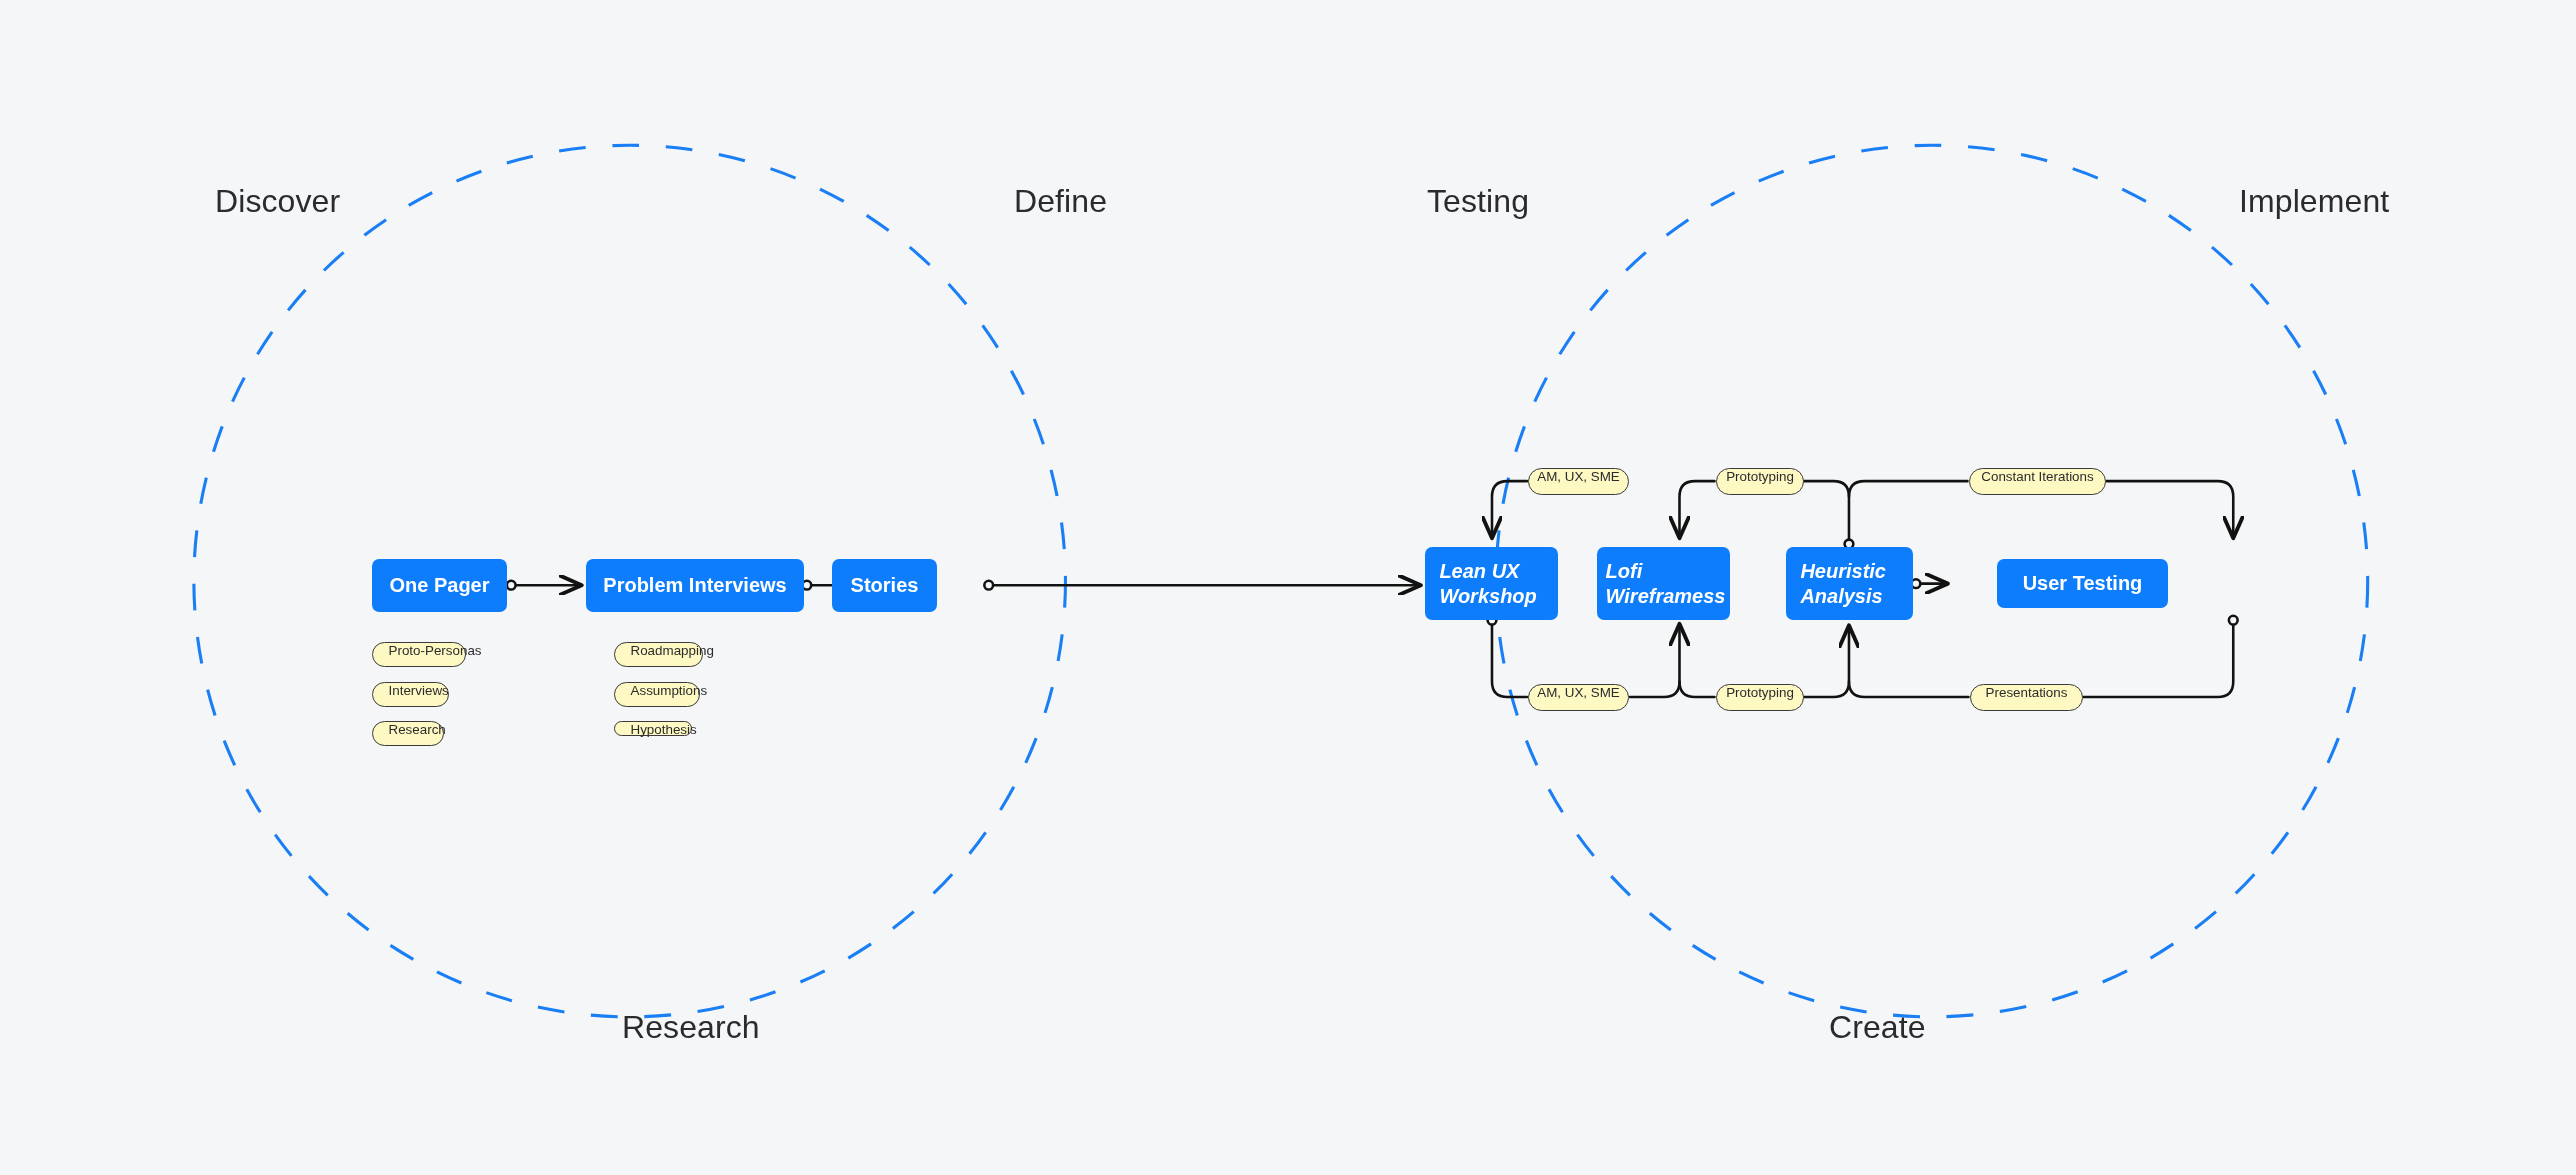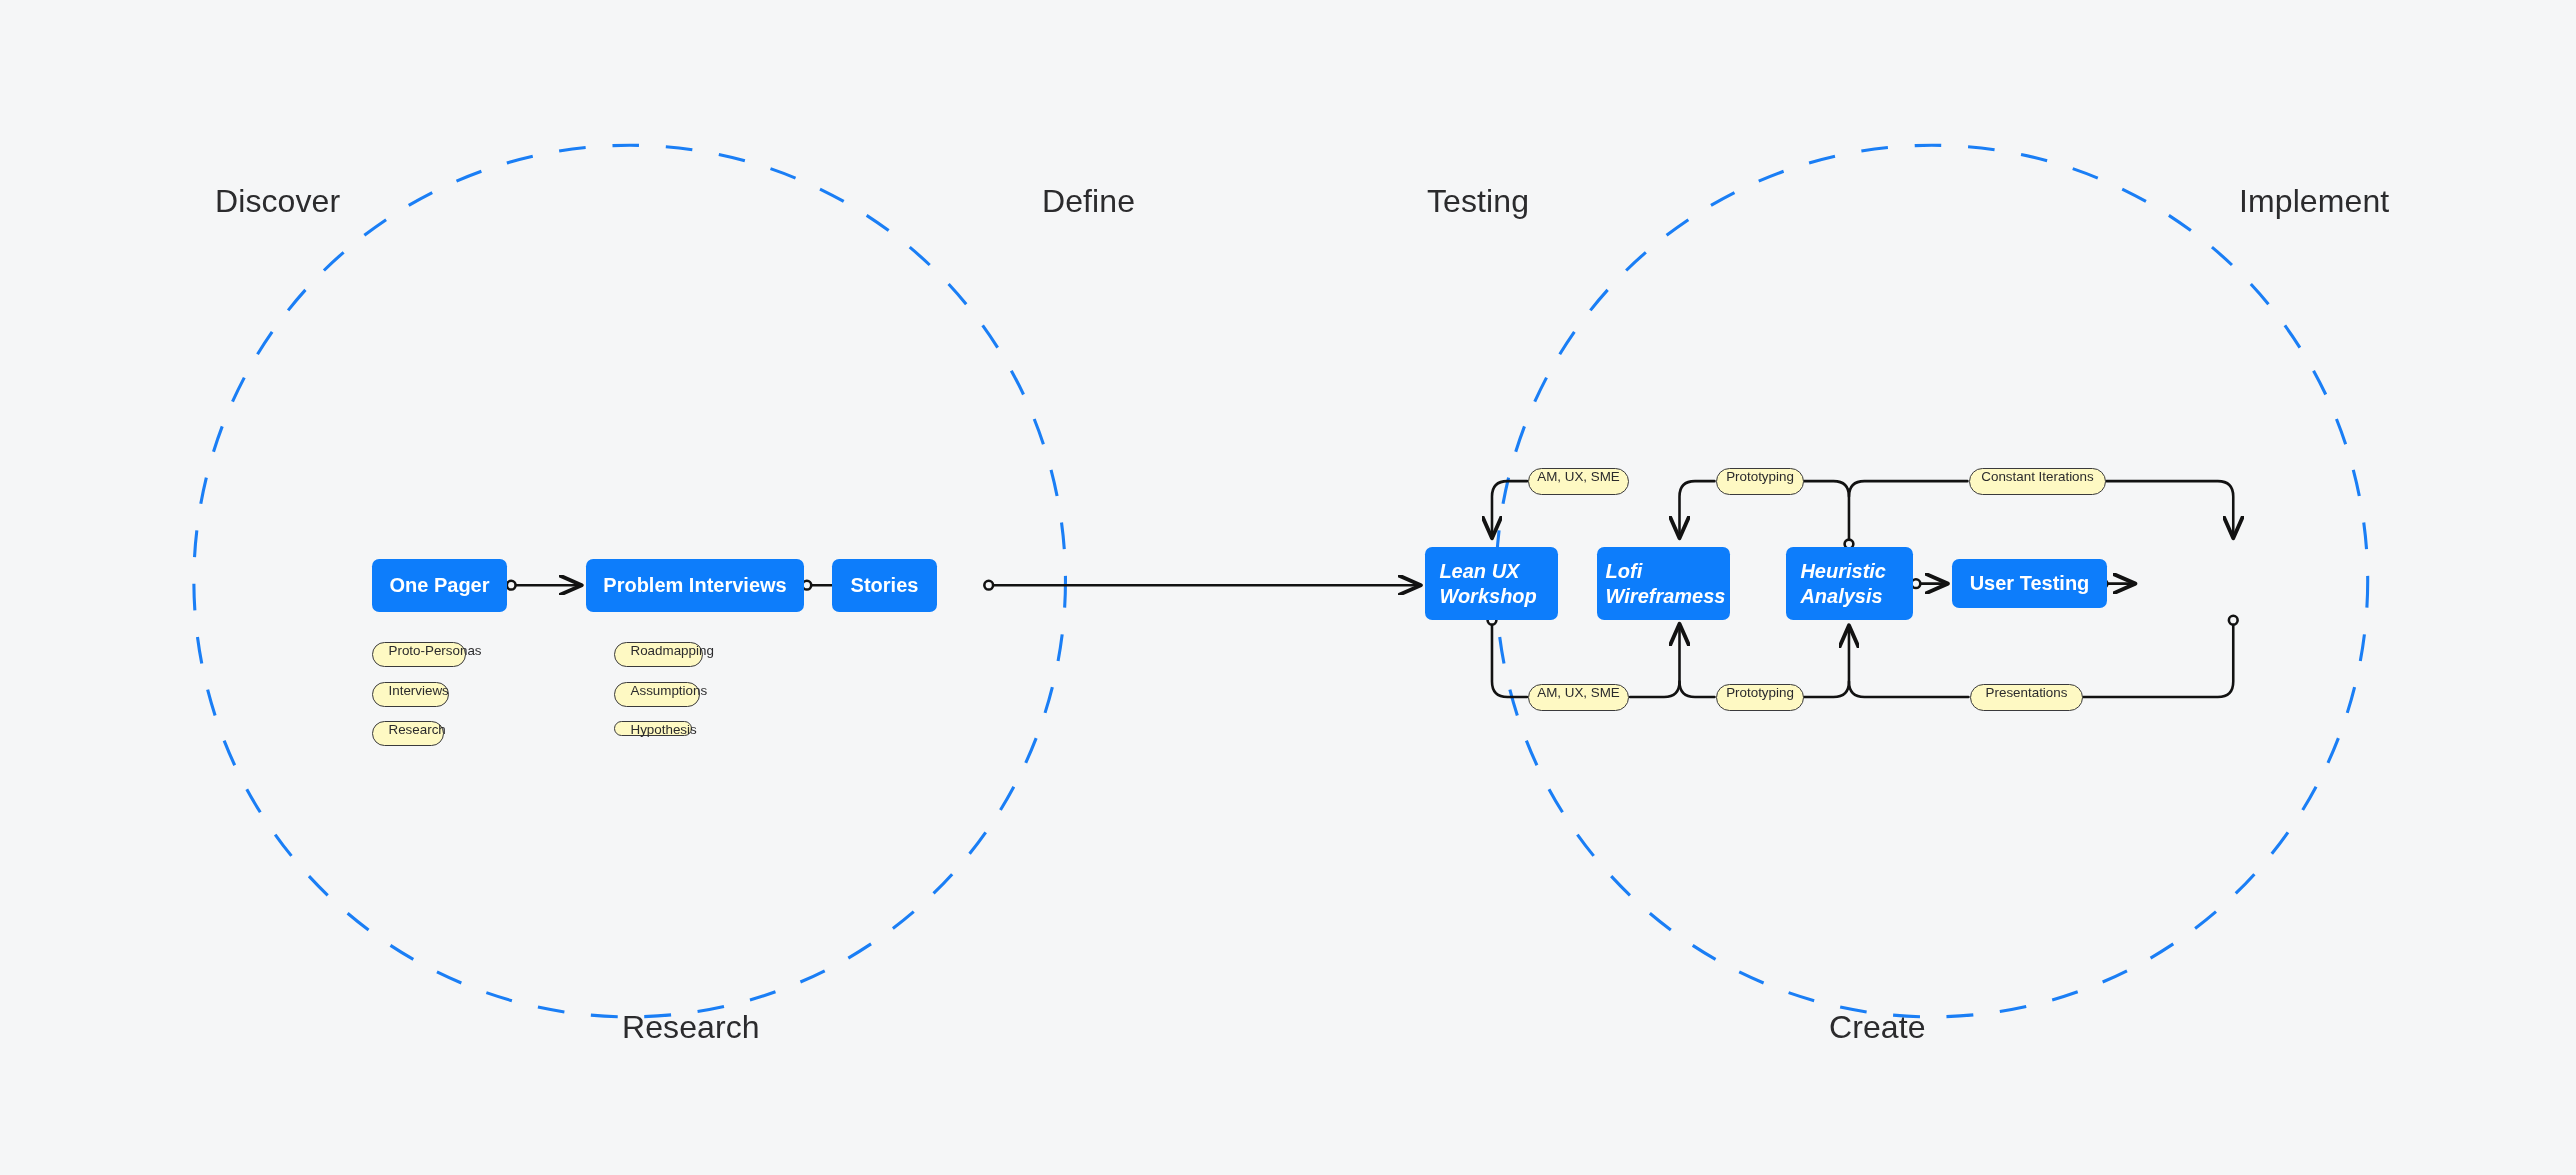--- a/index.html
+++ b/index.html
@@ -167,21 +167,21 @@
       </g>
 
       <g>
         <path d="M4335,1212 L4335,1323 Q4335,1353 4305,1353 L4044,1353"></path>
         <circle cx="4335" cy="1204" r="8.5" fill="#f5f6f7" stroke="#121212" stroke-width="5"></circle>
       </g>
     </g>
   </svg>
 
   <div class="phase-label" style="left:215px;  top:183px;">Discover</div>
-  <div class="phase-label" style="left:1042px; top:183px;">Define</div>
+  <div class="phase-label" style="left:1014px; top:183px;">Define</div>
   <div class="phase-label" style="left:1427px; top:183px;">Testing</div>
   <div class="phase-label" style="left:2239px; top:183px;">Implement</div>
   <div class="phase-label" style="left:622px; top:1009px;">Research</div>
   <div class="phase-label" style="left:1829px; top:1009px;">Create</div>
 
   <div class="node-box" style="left:372px; top:559px; width:135px; height:53px;">
     <span class="node-label">One Pager</span>
   </div>
 
   <div class="node-box" style="left:586px; top:559px; width:218px; height:53px;">
@@ -200,21 +200,21 @@
   <div class="node-box align-left" style="left:1597px; top:547px; width:133px; height:73px;">
     <span class="node-label">Lofi
 Wireframess</span>
   </div>
 
   <div class="node-box align-left" style="left:1786px; top:547px; width:127px; height:73px;">
     <span class="node-label">Heuristic
 Analysis</span>
   </div>
 
-  <div class="node-box" style="left:1952px; top:559px; width:155px; height:49px;">
+  <div class="node-box" style="left:1997px; top:559px; width:171px; height:49px;">
     <span class="node-label">User Testing</span>
   </div>
 
 
   <div class="pill left-text" style="left:372px; top:642px; width:94px; height:25px;">
     <span class="pill-label">Proto-Personas</span>
   </div>
   <div class="pill left-text" style="left:372px; top:682px; width:77px; height:25px;">
     <span class="pill-label">Interviews</span>
   </div>

